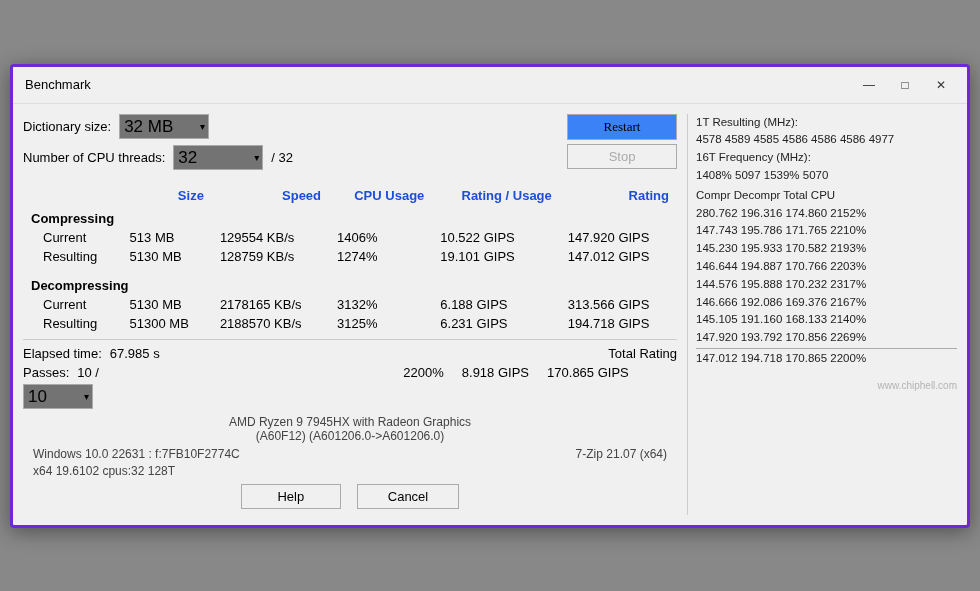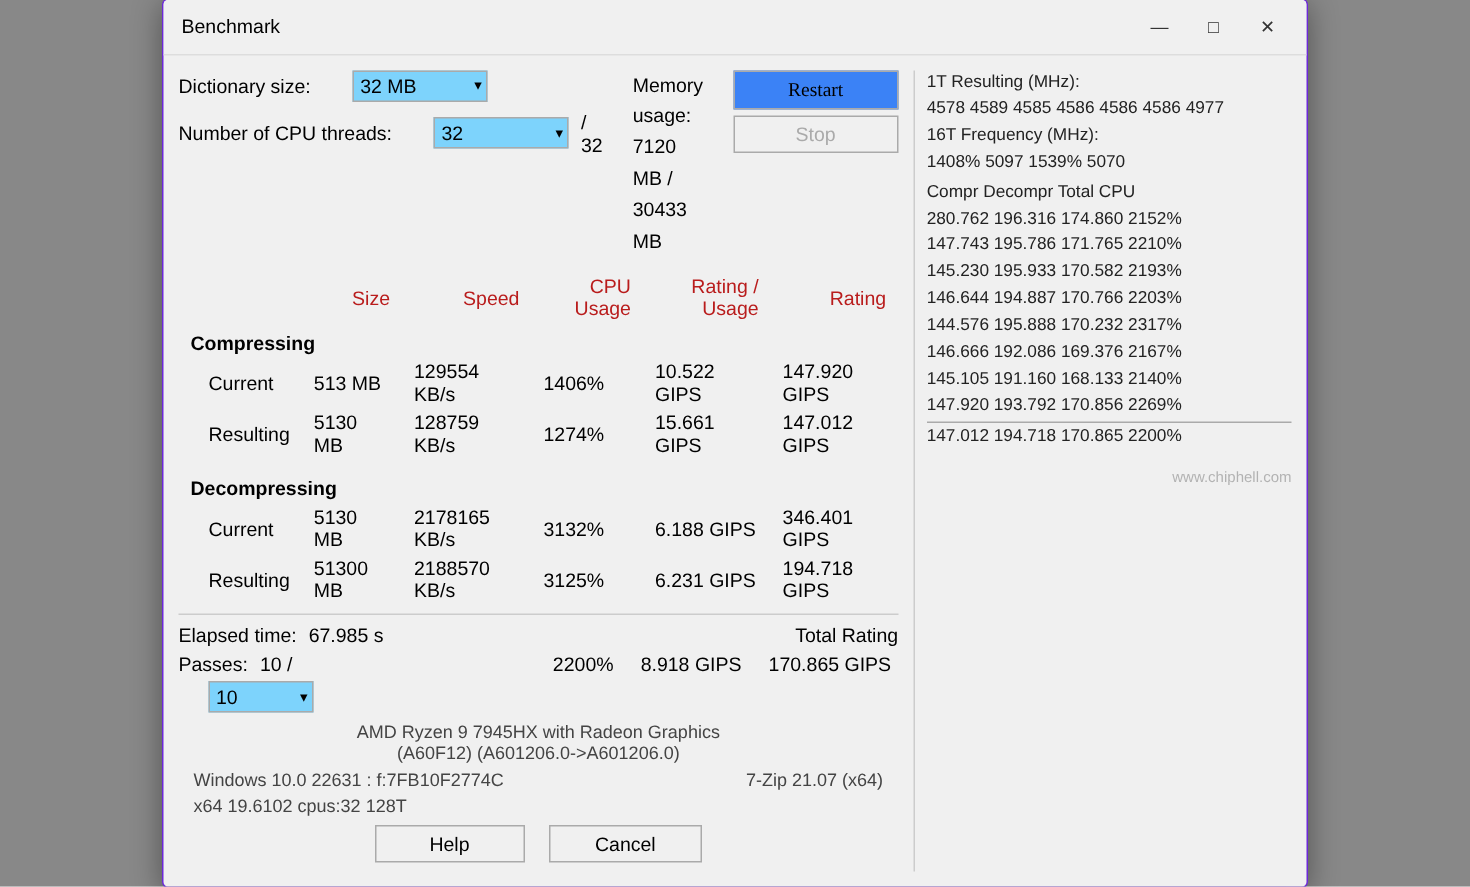--- a/index.html
+++ b/index.html
@@ -7,23 +7,23 @@
       background: #888;
       display: flex;
       align-items: center;
       justify-content: center;
       width: 980px;
       height: 591px;
       font-family: 'Segoe UI', Arial, sans-serif;
       font-size: 13px;
     }
     .window {
-      width: 764px;
+      width: 960px;
       background: #f0f0f0;
-      border: 1px solid #6d28d9;
+      border: 3px solid #6d28d9;
       border-radius: 4px;
       box-shadow: 0 4px 20px rgba(0,0,0,0.4);
       overflow: hidden;
     }
     .titlebar {
       background: #f0f0f0;
       padding: 8px 12px;
       display: flex;
       align-items: center;
       justify-content: space-between;
@@ -80,29 +80,28 @@
       align-items: center;
       margin-bottom: 6px;
       gap: 8px;
     }
     .field-label {
       font-size: 13px;
       white-space: nowrap;
     }
     .field-select {
       border: 1px solid #aaa;
-      background: #7dd3fc;
+      background: #737373;
       padding: 2px 18px 2px 4px;
-      font-size: 13px;
+      font-size: 17px;
       min-width: 90px;
       appearance: none;
       -webkit-appearance: none;
       cursor: pointer;
       position: relative;
-      margin-left: 20px;
     }
     .select-wrapper {
       position: relative;
       display: inline-block;
     }
     .select-wrapper::after {
       content: '▾';
       position: absolute;
       right: 4px;
       top: 50%;
@@ -134,22 +133,22 @@
 
     
     .bench-table {
       width: 100%;
       border-collapse: collapse;
       font-size: 13px;
     }
     .bench-table th {
       text-align: right;
       padding: 2px 8px;
-      font-weight: 400;
-      color: #b91c1c;
+      font-weight: 700;
+      color: #1d4ed8;
     }
     .bench-table th:first-child { text-align: left; }
     .bench-table td {
       text-align: left;
       padding: 2px 8px;
     }
     .bench-table td:first-child { text-align: left; }
     .section-header td {
       font-weight: 600;
       padding-top: 6px;
@@ -268,24 +267,20 @@
             <span class="field-label">Number of CPU threads:</span>
             <div class="select-wrapper">
               <select class="field-select">
                 <option>32</option>
               </select>
             </div>
             <span>/ 32</span>
           </div>
         </div>
 
-        <div>
-          <div class="memory-info">Memory usage:</div>
-          <div class="memory-info">7120 MB / 30433 MB</div>
-        </div>
 
         <div class="btn-group">
           <button class="btn btn-primary">Restart</button>
           <button class="btn" disabled="">Stop</button>
         </div>
       </div>
 
       <table class="bench-table">
         <thead>
           <tr>
@@ -307,36 +302,36 @@
             <td>129554 KB/s</td>
             <td>1406%</td>
             <td>10.522 GIPS</td>
             <td>147.920 GIPS</td>
           </tr>
           <tr class="indent">
             <td>Resulting</td>
             <td>5130 MB</td>
             <td>128759 KB/s</td>
             <td>1274%</td>
-            <td>15.661 GIPS</td>
+            <td>19.101 GIPS</td>
             <td>147.012 GIPS</td>
           </tr>
           <tr class="separator-row">
               <td colspan="6"></td>
             </tr>
           <tr class="section-header">
             <td colspan="6">Decompressing</td>
           </tr>
           <tr class="indent">
             <td>Current</td>
             <td>5130 MB</td>
             <td>2178165 KB/s</td>
             <td>3132%</td>
             <td>6.188 GIPS</td>
-            <td>346.401 GIPS</td>
+            <td>313.566 GIPS</td>
           </tr>
           <tr class="indent">
             <td>Resulting</td>
             <td>51300 MB</td>
             <td>2188570 KB/s</td>
             <td>3125%</td>
             <td>6.231 GIPS</td>
             <td>194.718 GIPS</td>
           </tr>
         </tbody>

